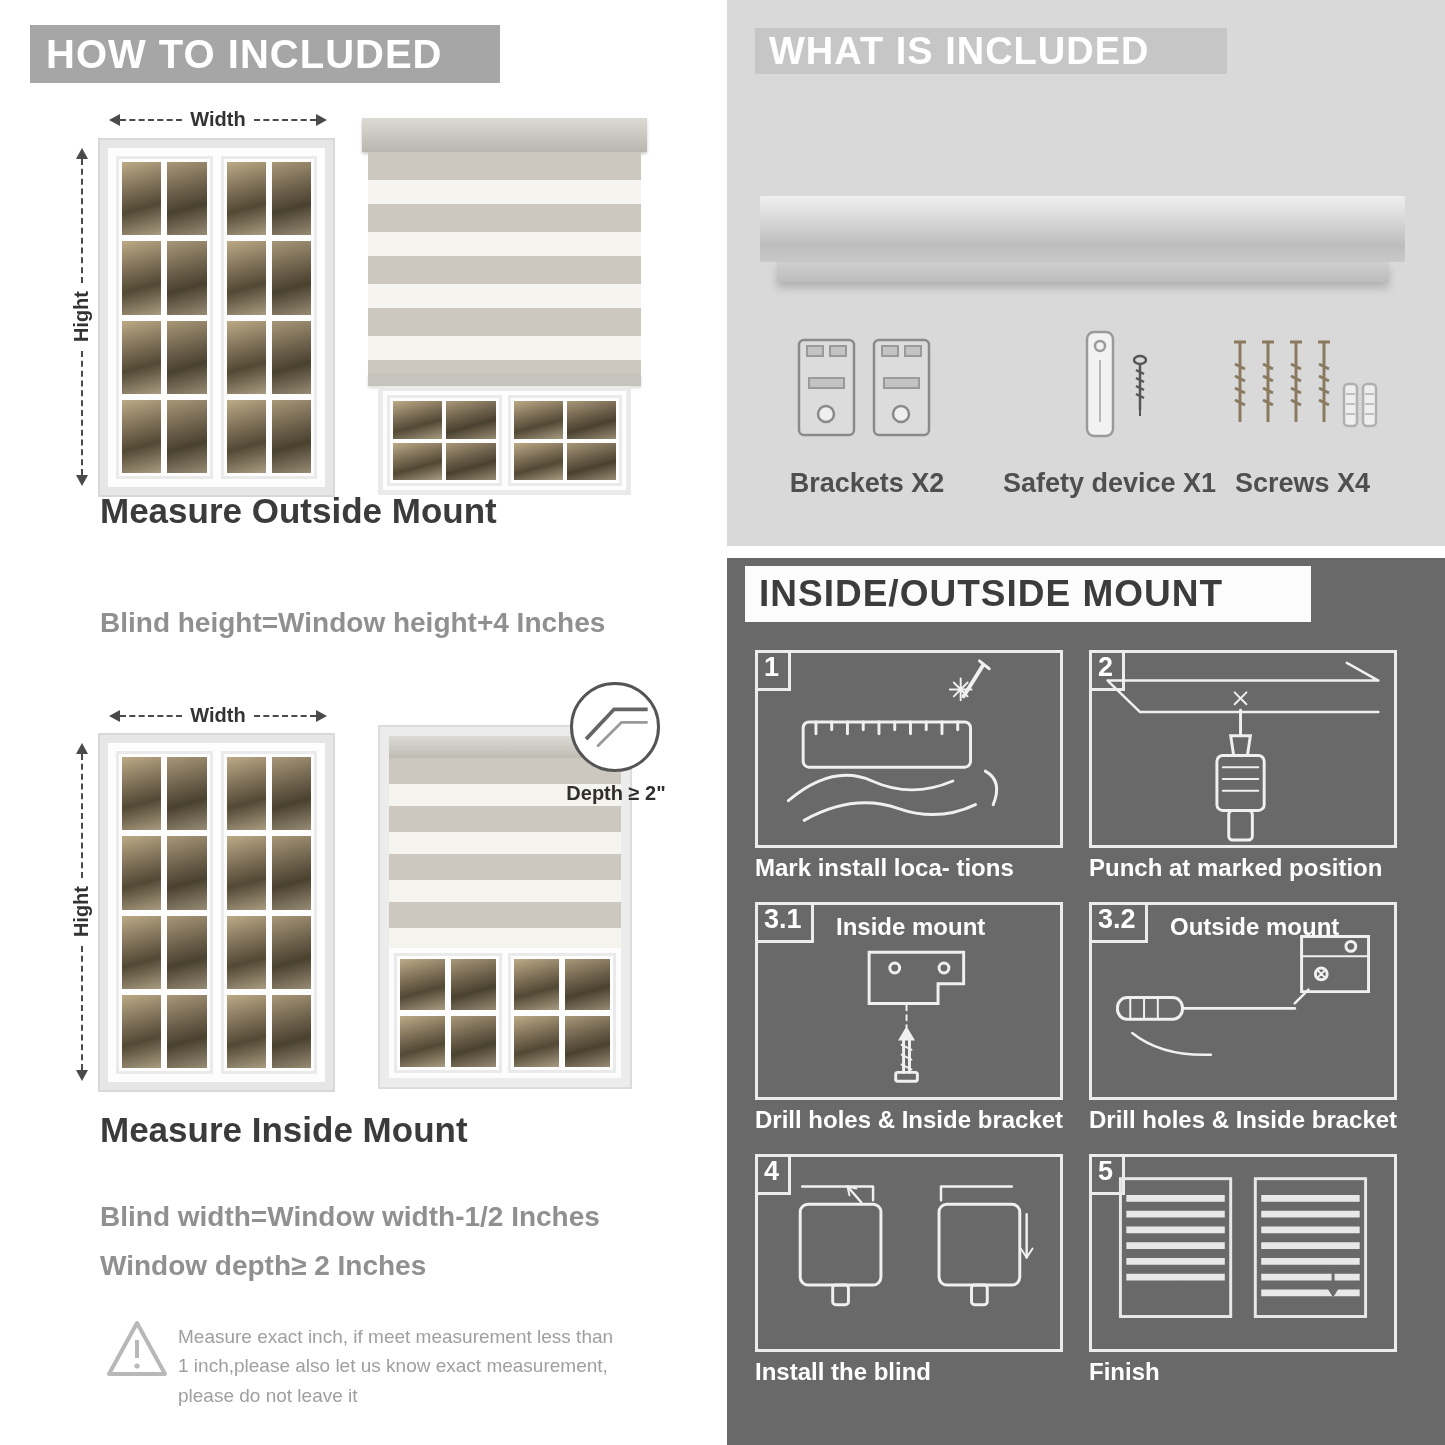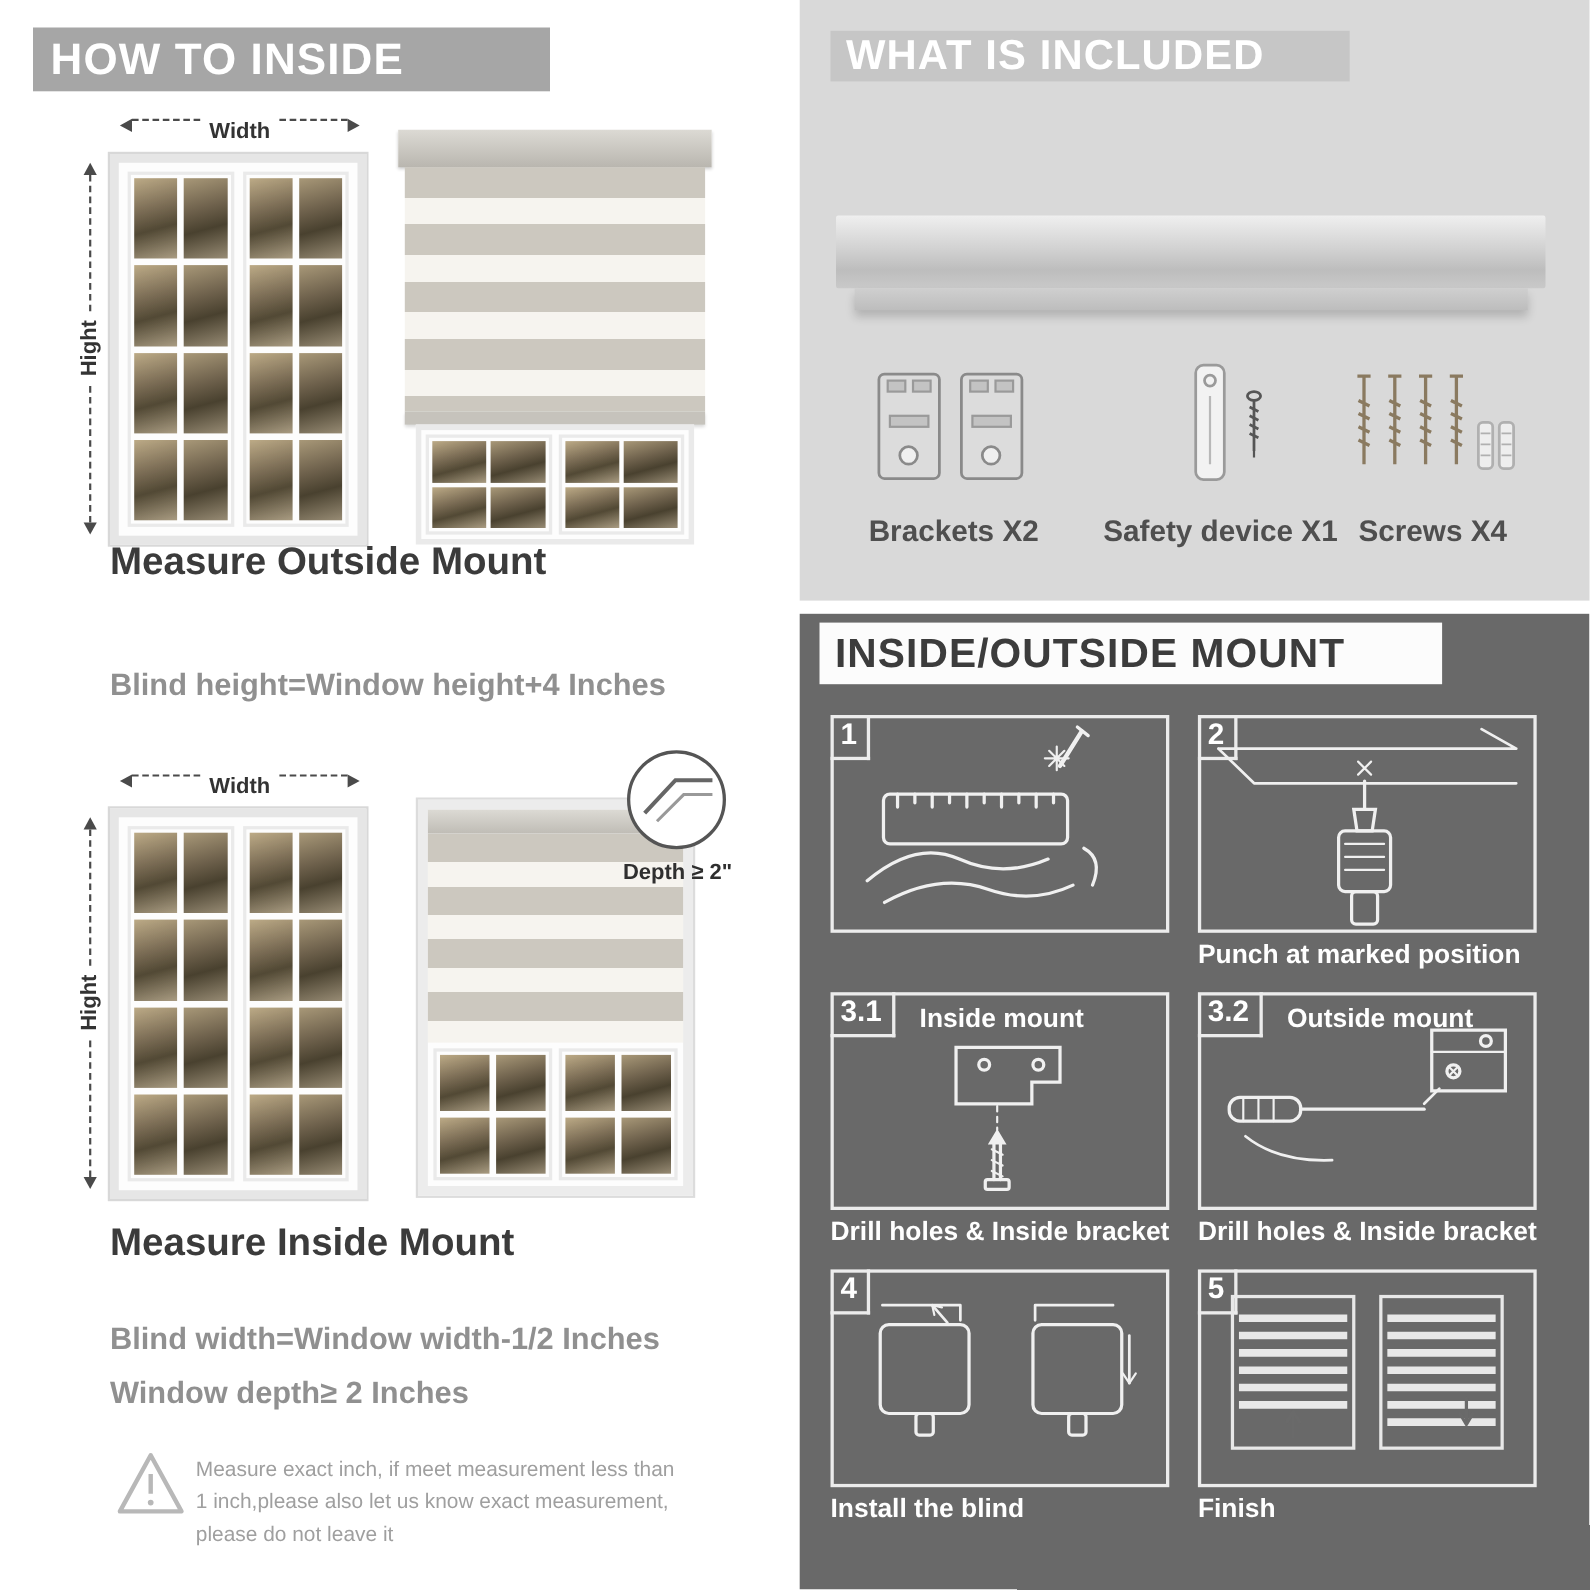--- a/index.html
+++ b/index.html
@@ -41,21 +41,21 @@
   .stripes2 { height:190px;
     background:repeating-linear-gradient(180deg,#ccc8bf 0 26px,#f6f4ef 26px 48px); }
   .wbelow { height:130px; display:flex; gap:6px; padding:5px; background:#fdfdfd; }
 
   .depth-circle { position:absolute; left:570px; top:682px; width:90px; height:90px;
     border-radius:50%; border:3px solid #555; background:#fff; z-index:5; }
   .depth-label { position:absolute; left:556px; top:782px; width:120px; text-align:center;
     font-size:20px; font-weight:bold; color:#2f2f2f; z-index:5; }
 
   
-  .harrow { position:absolute; display:flex; align-items:flex-start; }
+  .harrow { position:absolute; display:flex; align-items:center; }
   .varrow { position:absolute; display:flex; flex-direction:column; align-items:center; }
   .dash-h { flex:1; border-top:2px dashed #4a4a4a; height:0; }
   .dash-v { flex:1; border-left:2px dashed #4a4a4a; width:0; }
   .ah { width:0; height:0; border:6px solid transparent; }
   .ah.l { border-right:11px solid #4a4a4a; }
   .ah.r { border-left:11px solid #4a4a4a; }
   .ah.u { border-bottom:11px solid #4a4a4a; }
   .ah.d { border-top:11px solid #4a4a4a; }
   .mlabel { font-size:20px; font-weight:bold; color:#333; padding:0 8px; white-space:nowrap; }
   .mlabel.vert { writing-mode:vertical-rl; transform:rotate(180deg); padding:8px 0; }
@@ -100,21 +100,21 @@
   .p1 { left:28px;  top:92px; }  .p2 { left:362px; top:92px; }
   .p3 { left:28px;  top:344px; } .p4 { left:362px; top:344px; }
   .p5 { left:28px;  top:596px; } .p6 { left:362px; top:596px; }
 </style>
 </head>
 <body>
 
 <div class="page">
 
   <div class="banner-gray">
-    <span>HOW TO INSIDE</span>
+    <span>HOW TO INCLUDED</span>
   </div>
 
   <div class="harrow" style="left:103px; top:108px; width:230px;">
     <i class="ah l"></i>
     <span class="dash-h"></span>
     <span class="mlabel">Width</span>
     <span class="dash-h"></span>
     <i class="ah r"></i>
   </div>
 
@@ -344,20 +344,21 @@
           <path d="M15 28 H290 M15 28 L48 60 M48 60 H290 M258 10 L290 28" stroke-width="2.5"></path>
           <path d="M144 40 l12 12 M156 40 l-12 12" stroke-width="2"></path>
           <path d="M150 58 v26"></path>
           <polygon points="140,84 160,84 157,104 143,104" fill="none"></polygon>
           <rect x="126" y="104" width="48" height="56" rx="6"></rect>
           <path d="M132 116 h36 M132 128 h36 M132 140 h36" stroke-width="2"></path>
           <rect x="138" y="160" width="24" height="30" rx="4"></rect>
         </g>
       </svg>
     </div>
+    <div class="caption c1">Mark install loca- tions</div>
     <div class="caption c2">Punch at  marked position</div>
 
     <div class="panel p3">
       <div class="num">3.1</div>
       <div class="ptitle">Inside mount</div>
       <svg class="art" viewBox="0 0 305 195">
         <g stroke="#f0f0f0" stroke-width="3" fill="none" stroke-linecap="round">
           <path d="M112 48 h96 v32 h-26 v20 h-70 z"></path>
           <circle cx="138" cy="64" r="5"></circle>
             <circle cx="188" cy="64" r="5"></circle>

